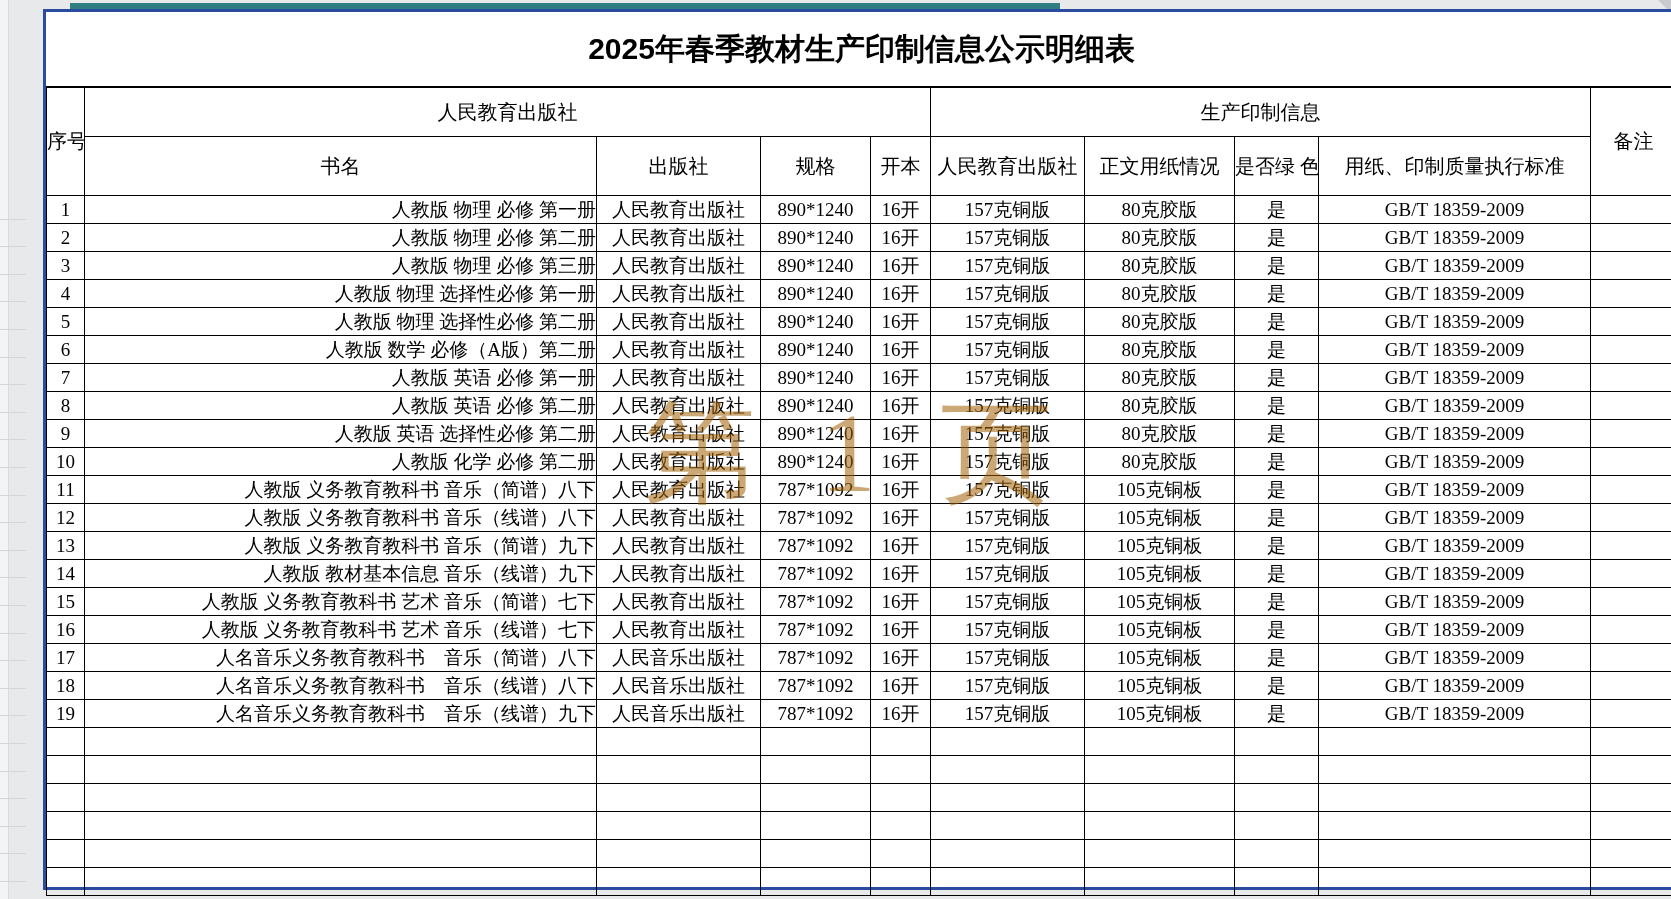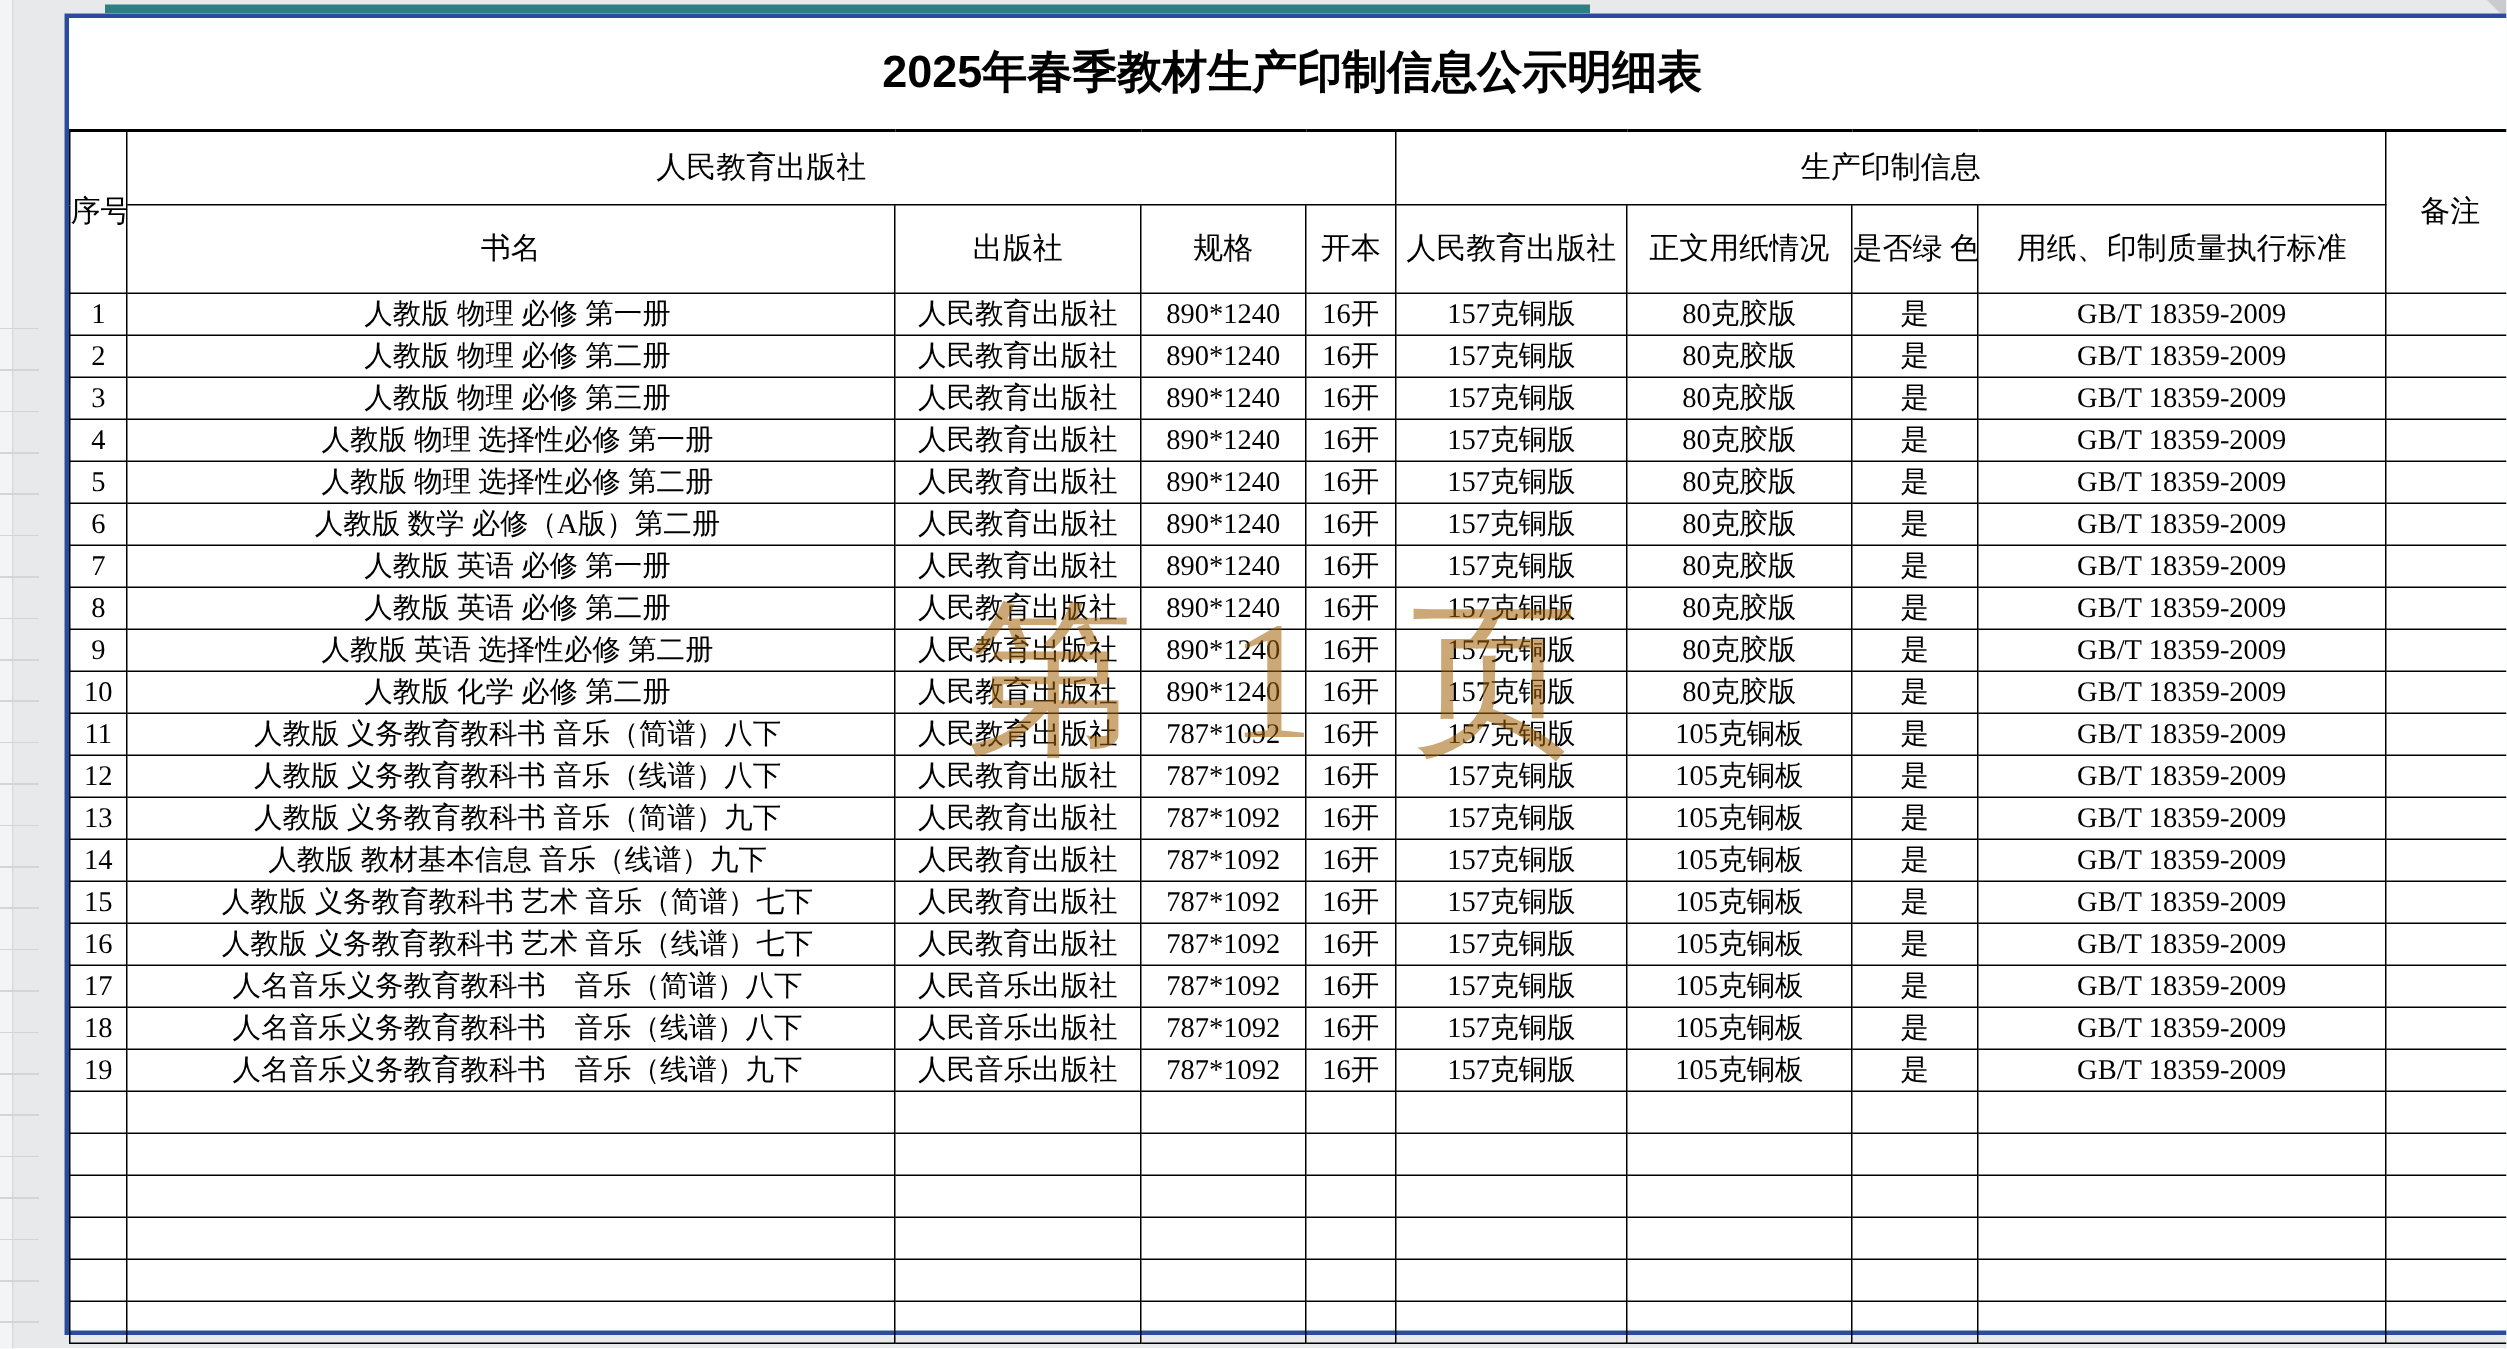--- a/index.html
+++ b/index.html
@@ -37,21 +37,21 @@
   }
   tr.title-row td {
     border:none; border-bottom:2px solid #000;
     font-family:"Liberation Sans","DejaVu Sans",sans-serif;
     font-weight:bold; font-size:30px; height:74px;
   }
   tr.head-a th { height:48px; font-size:20px; }
   tr.head-b th { height:58px; font-size:20px; }
   th.wrap2 { white-space:pre-line; line-height:1.2; }
   tr.data-row td { height:27px; }
-  tr.data-row td.cell-left { text-align:center; padding-left:9px; }
+  tr.data-row td.cell-left { text-align:right; padding-left:9px; }
   tr.empty-row td { height:27px; }
 
   .watermark {
     position:absolute; left:644px; top:378px;
     font-size:112px; letter-spacing:18px;
     color:#a16207; opacity:0.55;
     font-family:"Liberation Serif","DejaVu Serif",serif;
     pointer-events:none; white-space:nowrap;
   }
 </style>

